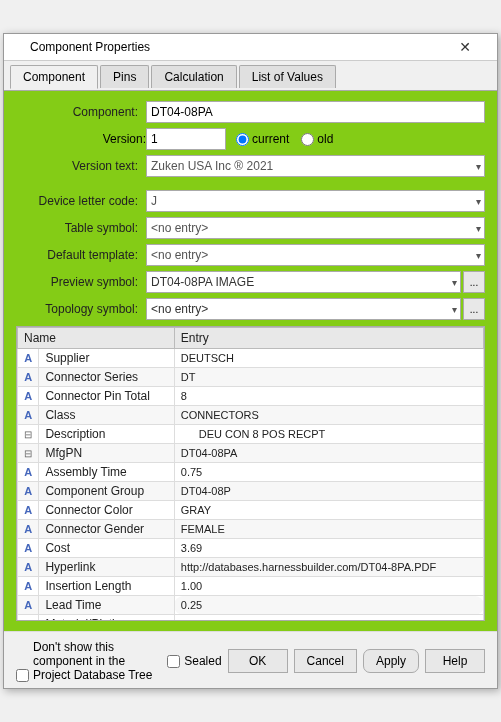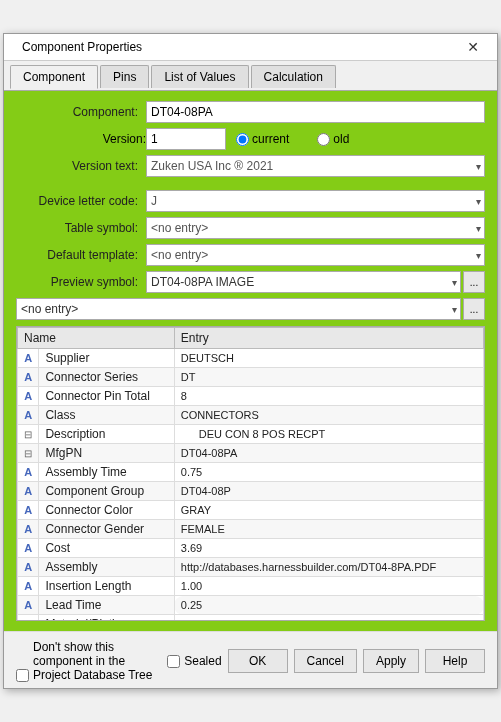--- a/index.html
+++ b/index.html
@@ -15,21 +15,21 @@
       overflow: hidden;
     }
     .dialog {
       width: 495px;
       background: #f0f0f0;
       border: 1px solid #999;
       box-shadow: 2px 2px 8px rgba(0,0,0,0.3);
     }
     .title-bar {
       background: #fff;
-      padding: 6px 18px;
+      padding: 6px 26px;
       display: flex;
       justify-content: space-between;
       align-items: center;
       border-bottom: 1px solid #ccc;
       font-size: 12px;
       font-weight: normal;
     }
     .title-bar-close {
       cursor: pointer;
       font-size: 14px;
@@ -131,21 +131,21 @@
       height: 22px;
       border: 1px solid #aaa;
       background: #fff;
       padding: 2px 4px;
       font-size: 12px;
       outline: none;
     }
     .radio-group {
       display: flex;
       align-items: center;
-      gap: 28px;
+      gap: 12px;
       margin-left: 10px;
     }
     .radio-label {
       display: flex;
       align-items: center;
       gap: 3px;
       font-size: 12px;
       cursor: pointer;
     }
     .separator {
@@ -263,44 +263,45 @@
       height: 24px;
       min-width: 60px;
       border: 1px solid #aaa;
       background: #e8e8e8;
       cursor: pointer;
       font-size: 12px;
       padding: 0 12px;
     }
     .btn-apply {
       min-width: 54px;
+      border-radius: 7px;
     }
   </style>
 </head>
 <body>
 
 <div class="dialog">
 
   <div class="title-bar">
     <span>Component Properties</span>
     <button class="title-bar-close">✕</button>
   </div>
 
   <div class="tabs">
     <div class="tab active">
       <span>Component</span>
     </div>
     <div class="tab">
       <span>Pins</span>
     </div>
     <div class="tab">
+      <span>Calculation</span>
+    </div>
+    <div class="tab">
       <span>List of Values</span>
-    </div>
-    <div class="tab">
-      <span>Calculation</span>
     </div>
   </div>
 
   <div class="content">
 
     <div class="form-row">
       <span class="form-label">Component:</span>
       <input class="form-input" type="text" value="DT04-08PA" style="">
     </div>
 
@@ -368,20 +369,21 @@
           <select class="browse-select">
             <option>DT04-08PA IMAGE</option>
           </select>
           <span class="select-arrow">▾</span>
         </div>
         <button class="browse-btn">...</button>
       </div>
     </div>
 
     <div class="form-row">
+      <span class="form-label">Topology symbol:</span>
       <div class="browse-wrapper">
         <div class="browse-select-wrapper">
           <select class="browse-select">
             <option>&lt;no entry&gt;</option>
           </select>
           <span class="select-arrow">▾</span>
         </div>
         <button class="browse-btn">...</button>
       </div>
     </div>
@@ -449,21 +451,21 @@
               <td>Connector Gender</td>
               <td style="font-size: 11px;">FEMALE</td>
             </tr>
             <tr>
               <td class="td-icon" style="font-weight: bold; color: rgb(68, 102, 187);">A</td>
               <td>Cost</td>
               <td style="font-size: 11px;">3.69</td>
             </tr>
             <tr>
               <td class="td-icon" style="font-weight: bold; color: rgb(68, 102, 187);">A</td>
-              <td>Assembly</td>
+              <td>Hyperlink</td>
               <td style="font-size: 11px;">http://databases.harnessbuilder.com/DT04-8PA.PDF</td>
             </tr>
             <tr>
               <td class="td-icon" style="font-weight: bold; color: rgb(68, 102, 187);">A</td>
               <td>Insertion Length</td>
               <td style="font-size: 11px;">1.00</td>
             </tr>
             <tr>
               <td class="td-icon" style="font-weight: bold; color: rgb(68, 102, 187);">A</td>
               <td>Lead Time</td>

